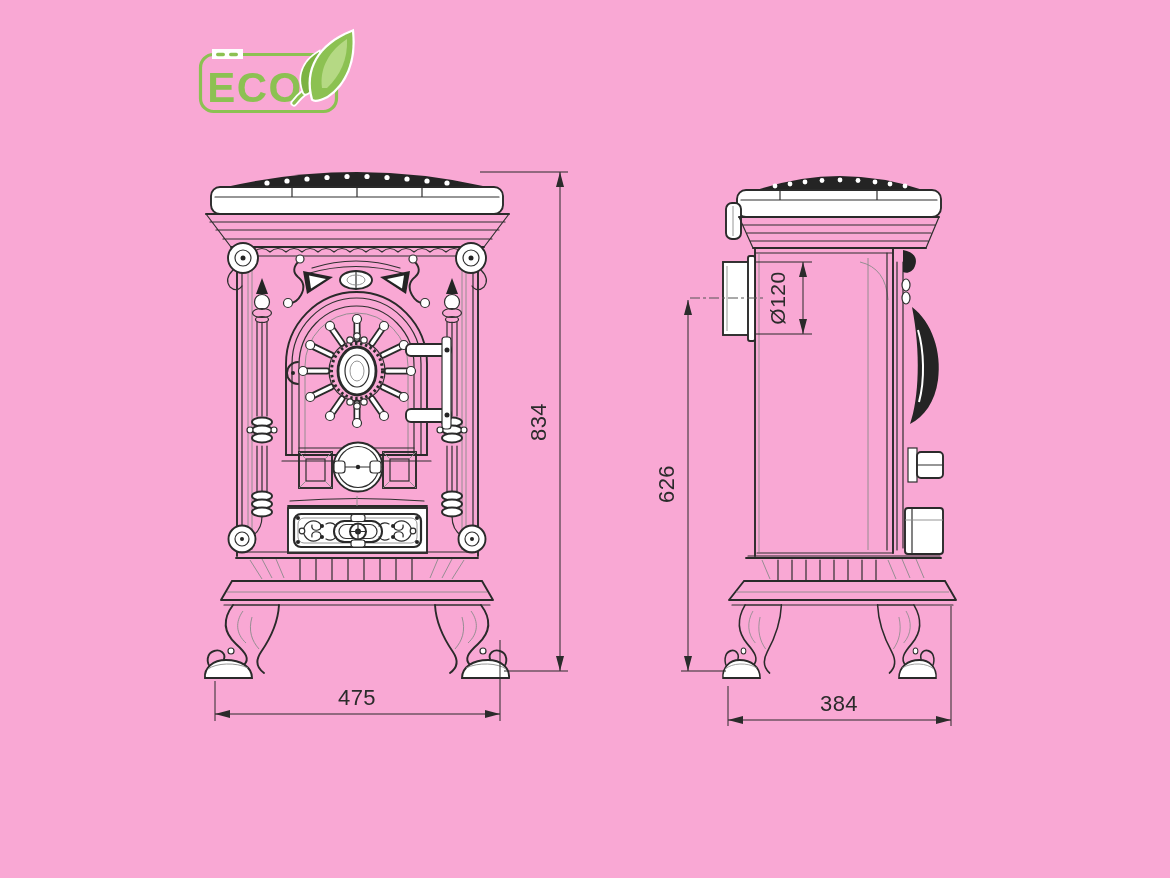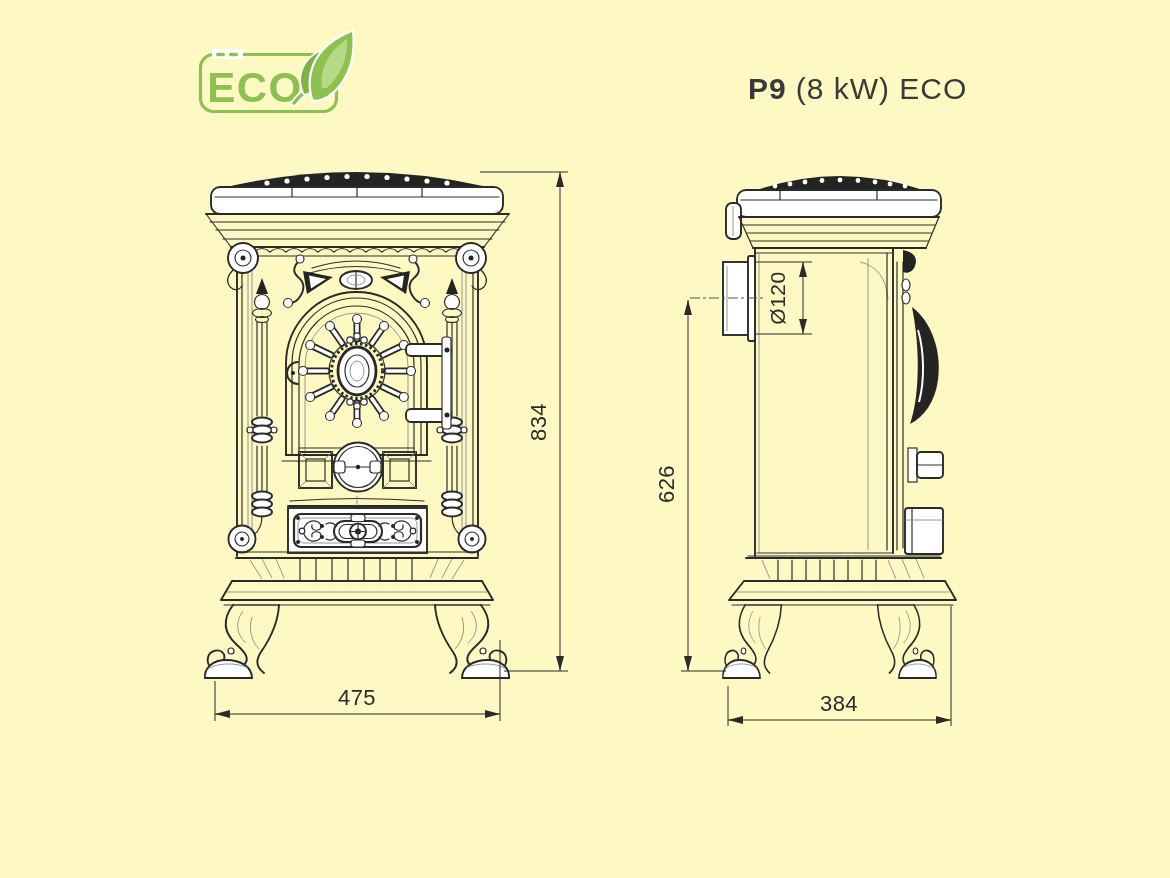--- a/index.html
+++ b/index.html
@@ -1,16 +1,16 @@
 <!DOCTYPE html>
 <html><head>
 <meta charset="utf-8">
 <style>
   html,body{margin:0;padding:0;background:#ffffff;}
-  #page{position:relative;width:1170px;height:878px;background:#fef9c3;overflow:hidden;
+  #page{position:relative;width:1170px;height:878px;background:#f9a8d4;overflow:hidden;
         font-family:"Liberation Sans",sans-serif;}
   #art{position:absolute;left:0;top:0;}
   #eco-badge{position:absolute;left:185px;top:25px;}
   #title{position:absolute;left:748px;top:72px;font-size:30px;color:#3a3a3a;
          letter-spacing:1px;white-space:nowrap;}
   #title .model{font-weight:700;}
   #title .rest{font-weight:400;margin-left:9px;}
   
   .ln{stroke:#2f2f2f;stroke-width:1.2;fill:none;stroke-linecap:round;}
   .ln2{stroke:#2a2a2a;stroke-width:1.9;fill:none;stroke-linecap:round;}
@@ -38,23 +38,20 @@
     <text x="255" y="102" text-anchor="middle" font-family="Liberation Sans, sans-serif" font-size="42" font-weight="bold" letter-spacing="1.5" fill="#8cc152">ECO</text>
     <g>
       <path d="M294,103 C297,99 301,95 306,91" stroke="#ffffff" stroke-width="7" stroke-linecap="round" fill="none"></path>
       <path d="M294,103 C297,99 301,95 306,91" stroke="#8cc152" stroke-width="3.5" stroke-linecap="round" fill="none"></path>
       <path d="M304,93 C297,77 303,61 319,52 C322,71 316,85 309,92 C307,94 305,94 304,93 Z" fill="#7cb342" stroke="#ffffff" stroke-width="3.5" style="paint-order:stroke"></path>
       <path d="M313,99 C305,70 319,45 352,32 C355,61 345,84 327,96 C321,99 315,101 313,99 Z" fill="#8cc152" stroke="#ffffff" stroke-width="4.5" style="paint-order:stroke"></path>
       <path d="M322,88 C319,68 330,50 347,39 C348,59 340,76 327,88 Z" fill="#b9db8a" opacity="0.9"></path>
     </g>
   </svg>
 
-  <div id="title">
-    <span class="model">P9</span><span class="rest">(8 kW) ECO</span>
-  </div>
 
   <svg id="art" width="1170" height="878" viewBox="0 0 1170 878">
 
     <g>
 
       <g>
         <path class="dk" d="M226,187 Q357,157 488,187 Z"></path>
         <g fill="#ffffff">
           <circle cx="267" cy="183" r="2.6"></circle>
             <circle cx="287" cy="181" r="2.6"></circle>

